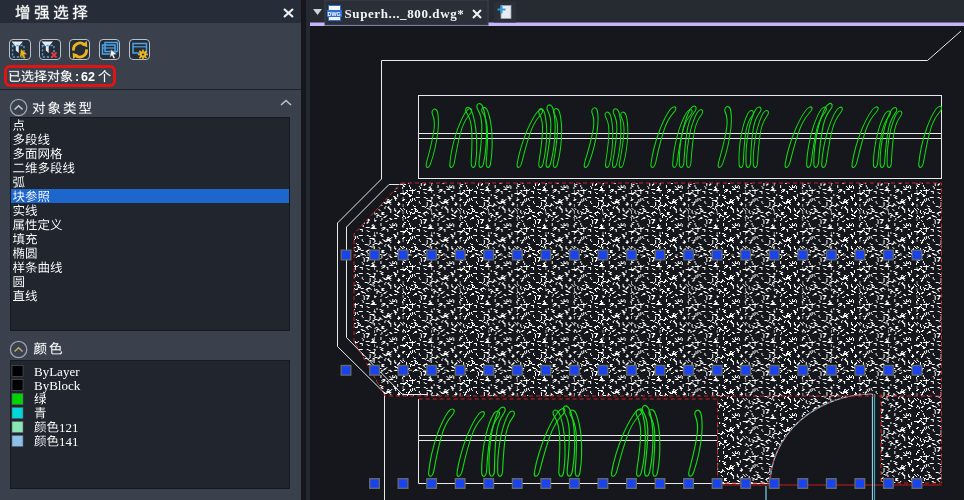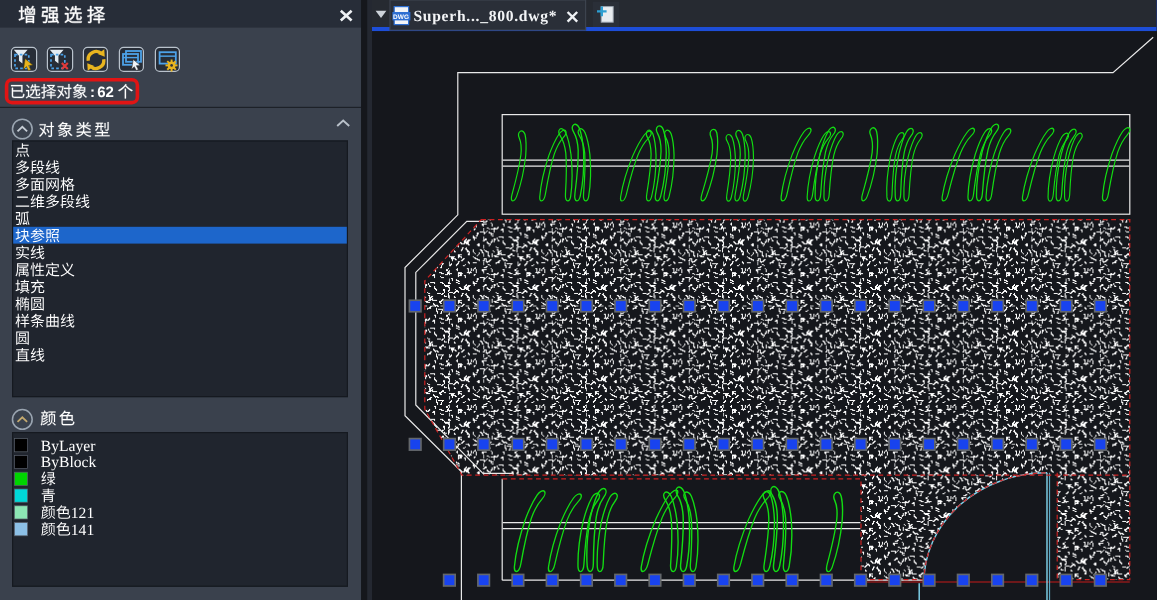--- a/index.html
+++ b/index.html
@@ -168,21 +168,21 @@
 <text x="59.00" y="431.50" font-family="Liberation Serif" font-size="13.0px" fill="#fff">121</text>
 <rect x="12" y="435.5" width="11" height="11" fill="#8cc0e6" stroke="#585f6a" stroke-width="0.6"></rect>
 <use href="#g989c" transform="translate(34.00,445.50) scale(0.01250)" fill="#fff"></use>
 <use href="#g8272" transform="translate(46.50,445.50) scale(0.01250)" fill="#fff"></use>
 <text x="59.00" y="445.50" font-family="Liberation Serif" font-size="13.0px" fill="#fff">141</text>
 </svg>
 </div>
 <div style="position:absolute;left:301px;top:0;width:9px;height:500px;background:#15171c"></div>
 <div style="position:absolute;left:305.5px;top:0;width:4.5px;height:500px;background:#242831"></div>
 
-<div style="position:absolute;left:310px;top:0;width:654px;height:26px;background:#1d4ed8">
+<div style="position:absolute;left:310px;top:0;width:654px;height:26px;background:#c4b5fd">
   <svg width="654" height="26" viewBox="0 0 654 26">
     <rect x="0" y="0" width="654" height="22.5" fill="#262a31"></rect>
     <rect x="15" y="0" width="163" height="25" fill="#2a2f38" stroke="#3c434e" stroke-width="1"></rect>
     <path d="M3,9 l4.5,6 4.5,-6 z" fill="#cdd3da"></path>
     <g>
       <rect x="18.5" y="5.5" width="12" height="15" fill="#f2f5f8" stroke="#2d6fd2" stroke-width="1"></rect>
       <rect x="17" y="10" width="15" height="7" fill="#2d6fd2"></rect>
       <text x="17.6" y="15.8" font-family="Liberation Sans" font-size="5.4px" font-weight="bold" fill="#fff">DWG</text>
     </g>
     <text x="34.5" y="17.5" font-family="Liberation Serif" font-size="13px" font-weight="bold" fill="#f2f4f6" letter-spacing="0.6">Superh..._800.dwg*</text>

